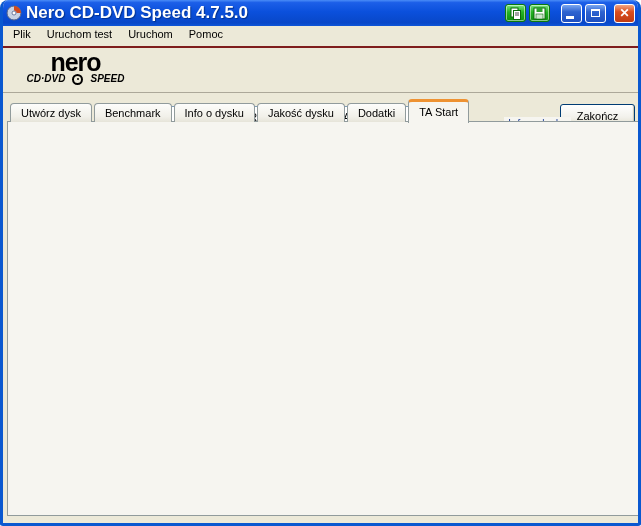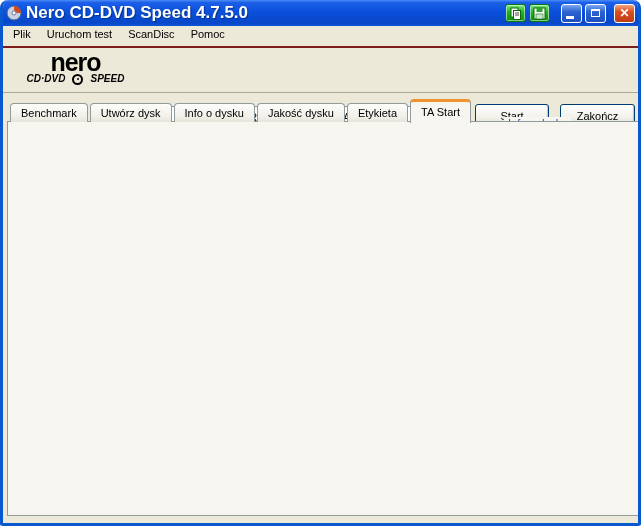--- a/index.html
+++ b/index.html
@@ -126,21 +126,21 @@
         </span>
       <span class="win-btn red">
           <span>✕</span>
         </span>
     </div>
   </div>
 
   <div class="menubar" id="menubar">
       <span class="menu-item">Plik</span>
       <span class="menu-item">Uruchom test</span>
-      <span class="menu-item">ScanDisc</span>
+      <span class="menu-item">Uruchom</span>
       <span class="menu-item">Pomoc</span>
     </div>
 
   <div class="toolbar">
     <div class="logo">
       <div class="logo1">nero</div>
       <div class="logo2">
         <span>CD·DVD</span>
         <span class="logo-disc"></span>
         <span>SPEED</span>
@@ -151,30 +151,29 @@
       <span class="combo-arrow"></span>
     </div>
     <div class="xp-btn btn-eject">
       <svg width="18" height="18" viewBox="0 0 18 18">
         <circle cx="10.5" cy="7.5" r="5" fill="#FFE14C" stroke="#8A6D1B"></circle>
         <circle cx="10.5" cy="7.5" r="1.6" fill="#FFF8D0" stroke="#8A6D1B" stroke-width="0.7"></circle>
         <circle cx="6.5" cy="11" r="5" fill="#F7D358" stroke="#8A6D1B"></circle>
         <circle cx="6.5" cy="11" r="1.6" fill="#FFF8D0" stroke="#8A6D1B" stroke-width="0.7"></circle>
       </svg>
     </div>
-    <div class="xp-btn btn-start">Start</div>
     <div class="xp-btn btn-exit">Zakończ</div>
   </div>
 
   <div class="tabstrip" id="tabstrip">
+      <div class="tab">Utwórz dysk</div>
       <div class="tab">Benchmark</div>
-      <div class="tab">Utwórz dysk</div>
       <div class="tab">Info o dysku</div>
       <div class="tab">Jakość dysku</div>
-      <div class="tab">Etykieta</div>
+      <div class="tab">Dodatki</div>
       <div class="tab active">TA Start</div>
     </div>
   <div class="tabpage"></div>
 
   <svg class="chart" id="chart-top" viewBox="0 0 476 166" width="476" height="166">
       <rect x="0" y="0" width="476" height="166" fill="#1D1D1D"></rect>
       <line x1="0" y1="1" x2="476" y2="1" stroke="#0000C4" stroke-width="1.7"></line>
       <line x1="0" y1="33.15262019945686" x2="476" y2="33.15262019945686" stroke="#0000C4" stroke-width="0.9"></line>
       <line x1="0" y1="25.05242228289553" x2="476" y2="25.05242228289553" stroke="#0000C4" stroke-width="0.9"></line>
       <line x1="0" y1="19.30524039891373" x2="476" y2="19.30524039891373" stroke="#0000C4" stroke-width="0.9"></line>

